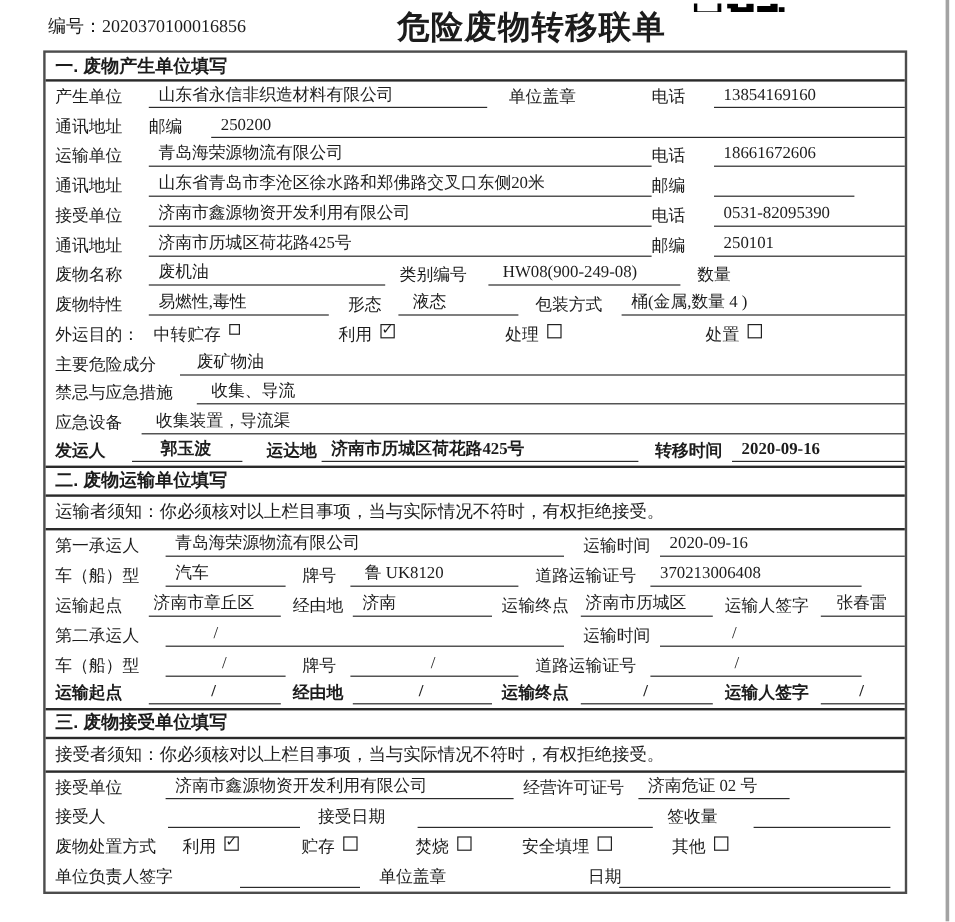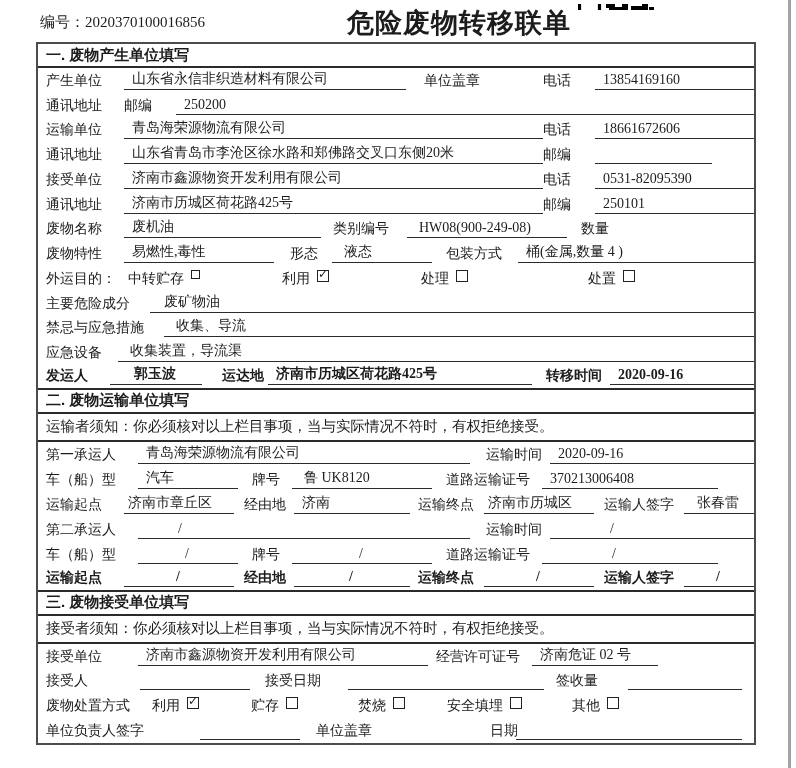--- a/index.html
+++ b/index.html
@@ -3,21 +3,21 @@
 <meta charset="utf-8">
 <style>
   * { margin:0; padding:0; box-sizing:border-box; }
   html,body { width:796px; height:768px; background:#ffffff; overflow:hidden;
     font-family:"Liberation Serif","DejaVu Serif",serif; color:#1c1c1c; }
   .abs { position:absolute; }
   #page { position:relative; width:796px; height:768px; background:#fff; }
 
   
   #serial { left:40px; top:13px; font-size:15px; white-space:nowrap; }
-  #title  { left:347px; top:5px; font-family:"Liberation Sans","DejaVu Sans",sans-serif;
+  #title  { left:331px; top:5px; font-family:"Liberation Sans","DejaVu Sans",sans-serif;
             font-weight:bold; font-size:27px; letter-spacing:1px; white-space:nowrap; }
   #qr     { left:578px; top:0; width:76px; height:10px; overflow:hidden; }
 
   
   #page-edge { left:788px; top:0; width:3px; height:768px; background:#a3a3a3; }
 
   
   #form { left:36px; top:42px; width:720px; border:2px solid #4c4c4c; background:#fff; }
   .sec-hd { height:24px; display:flex; align-items:center; padding-left:8px;
             font-family:"Liberation Sans","DejaVu Sans",sans-serif; font-weight:bold;
@@ -268,21 +268,21 @@
         <span class="cb">
             <span class="mark">✓</span>
           </span>
       </span>
       <span class="opt" style="margin-left:52px">
         <span>贮存</span>
         <span class="cb">
             <span class="mark"></span>
           </span>
       </span>
-      <span class="opt" style="margin-left:60px">
+      <span class="opt" style="margin-left:48px">
         <span>焚烧</span>
         <span class="cb">
             <span class="mark"></span>
           </span>
       </span>
       <span class="opt" style="margin-left:42px">
         <span>安全填埋</span>
         <span class="cb">
             <span class="mark"></span>
           </span>

